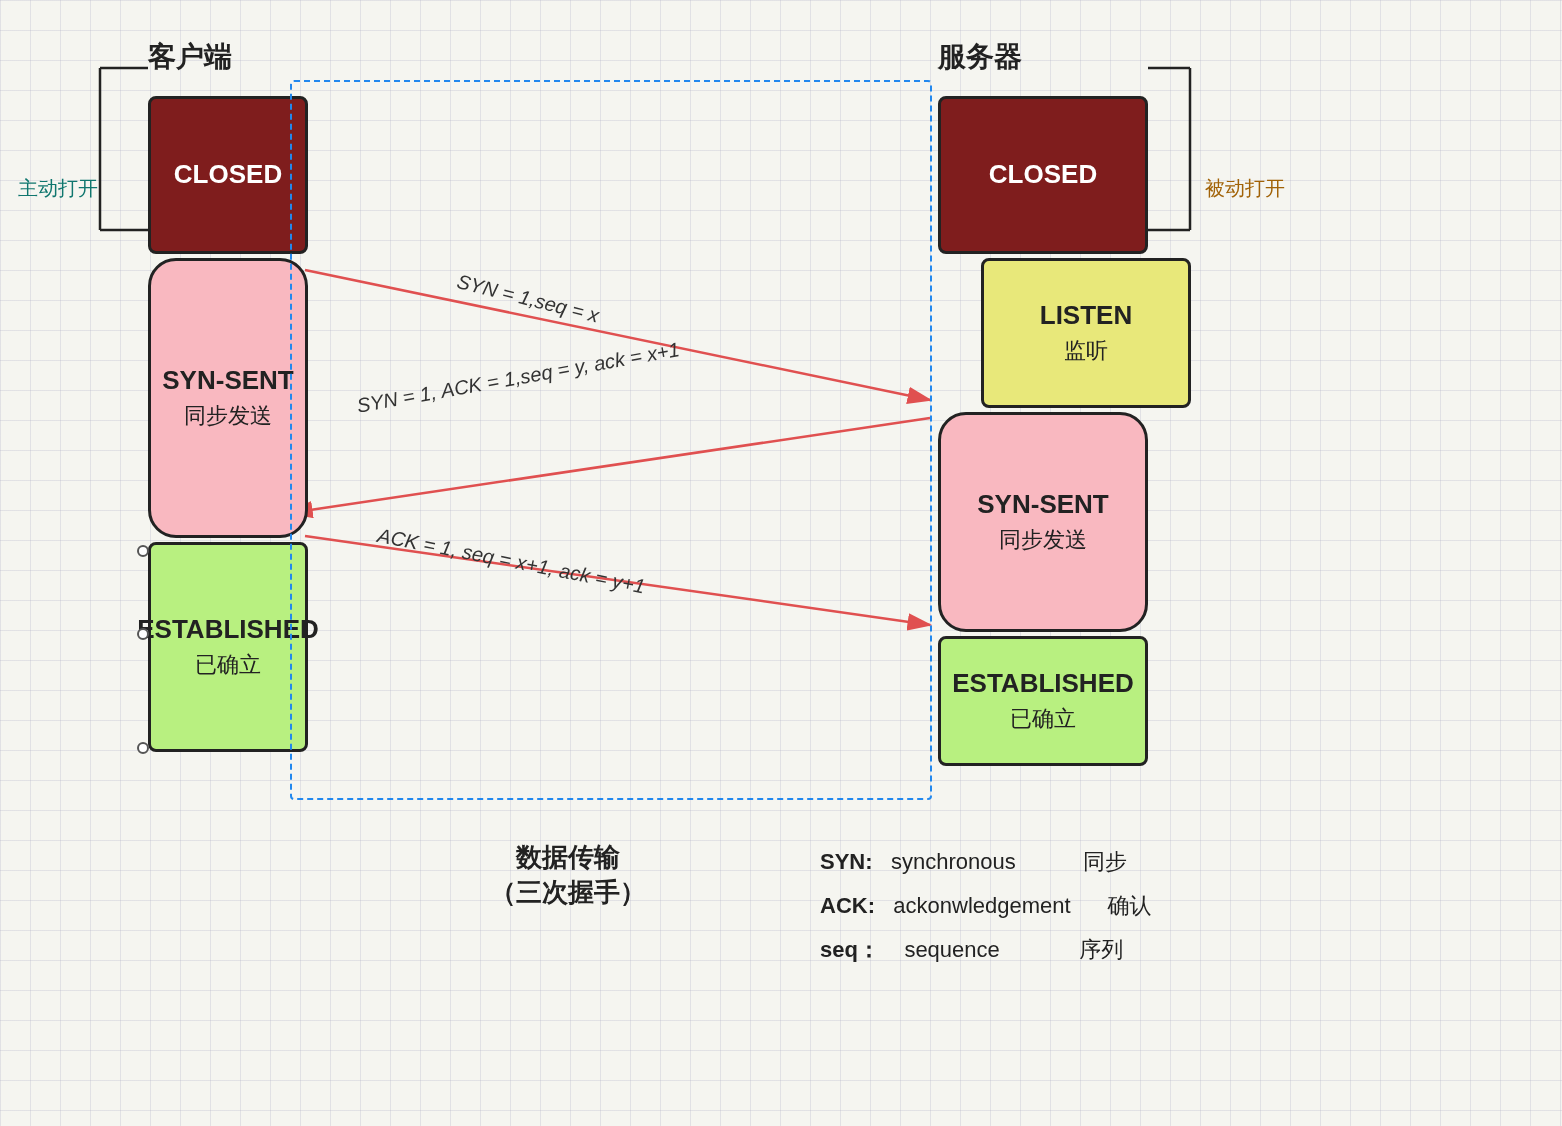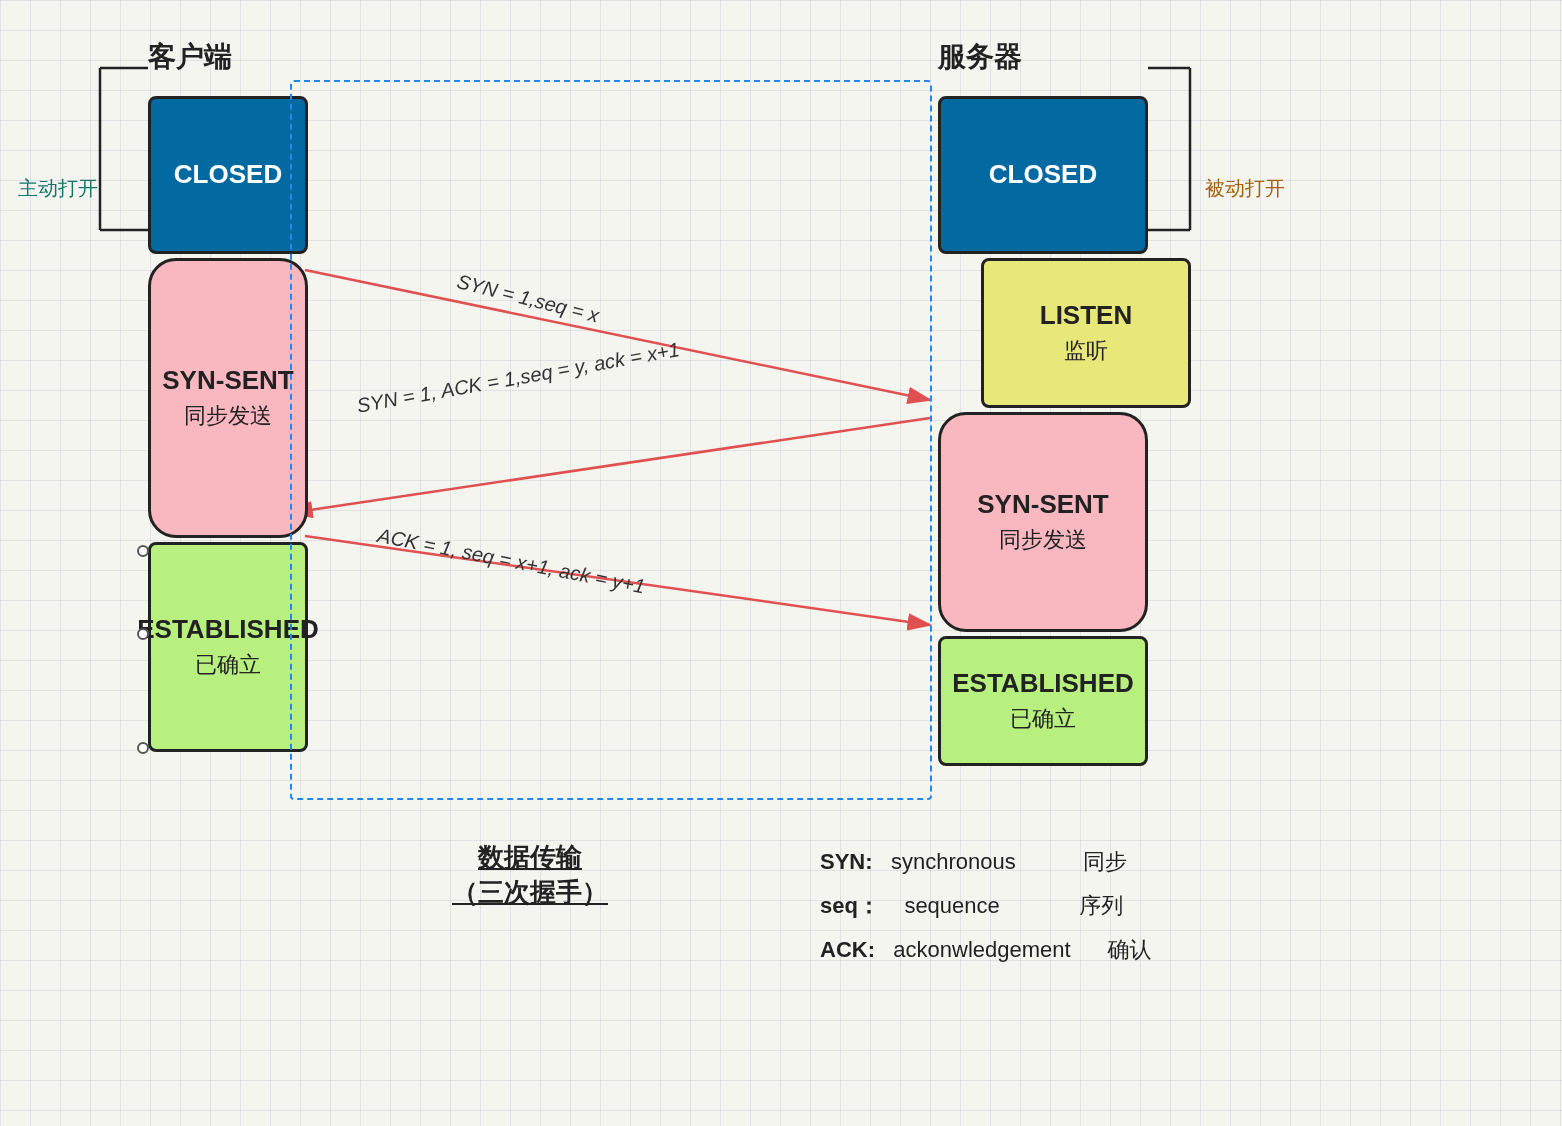--- a/index.html
+++ b/index.html
@@ -41,21 +41,21 @@
       position: absolute;
       border: 3px solid #222;
       border-radius: 8px;
       display: flex;
       flex-direction: column;
       align-items: center;
       justify-content: center;
       text-align: center;
     }
     .state-closed {
-      background: #0369a1;
+      background: #7f1d1d;
       color: white;
       font-size: 32px;
       font-weight: bold;
     }
     .state-listen {
       background: #e8e87a;
       color: #222;
       margin-left: 43px;
     }
     .state-syn-sent {
@@ -209,36 +209,36 @@
   </div>
 
   <div class="dashed-rect" style="left:290px; top:80px; width:642px; height:720px;"></div>
 
   <div class="arrow-label" style="top:270px; left:460px; transform:rotate(14deg); transform-origin:left top;">SYN = 1,seq = x</div>
 
   <div class="arrow-label" style="top:395px; left:355px; transform:rotate(-10deg); transform-origin:left top;">SYN = 1, ACK = 1,seq = y,  ack = x+1</div>
 
   <div class="arrow-label" style="top:524px; left:380px; transform:rotate(11deg); transform-origin:left top;">ACK = 1, seq = x+1, ack = y+1</div>
 
-  <div class="bottom-label" style="top:840px; left:330px; width:400px;text-decoration:underline;">
+  <div class="bottom-label" style="top:840px; left:368px; width:400px;">
     <div>数据传输</div>
     <div>（三次握手）</div>
   </div>
 
   <div class="legend" style="top:840px; left:820px;">
     <div>
       <span class="legend-bold">SYN:</span>&nbsp;&nbsp;
       <span>synchronous</span>&nbsp;&nbsp;&nbsp;&nbsp;&nbsp;&nbsp;&nbsp;&nbsp;&nbsp;&nbsp;
       <span>同步</span>
     </div>
     <div>
+      <span class="legend-bold">ACK:</span>&nbsp;&nbsp;
+      <span>ackonwledgement</span>&nbsp;&nbsp;&nbsp;&nbsp;&nbsp;
+      <span>确认</span>
+    </div>
+    <div>
       <span class="legend-bold">seq：</span>&nbsp;&nbsp;&nbsp;
       <span>sequence</span>&nbsp;&nbsp;&nbsp;&nbsp;&nbsp;&nbsp;&nbsp;&nbsp;&nbsp;&nbsp;&nbsp;&nbsp;
       <span>序列</span>
     </div>
-    <div>
-      <span class="legend-bold">ACK:</span>&nbsp;&nbsp;
-      <span>ackonwledgement</span>&nbsp;&nbsp;&nbsp;&nbsp;&nbsp;
-      <span>确认</span>
-    </div>
   </div>
 
 </div>
 
 </body></html>

